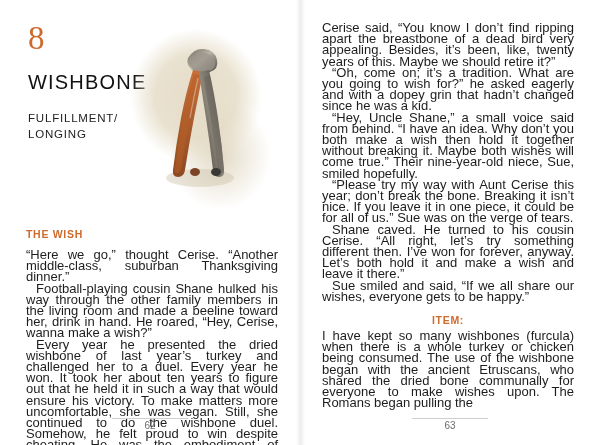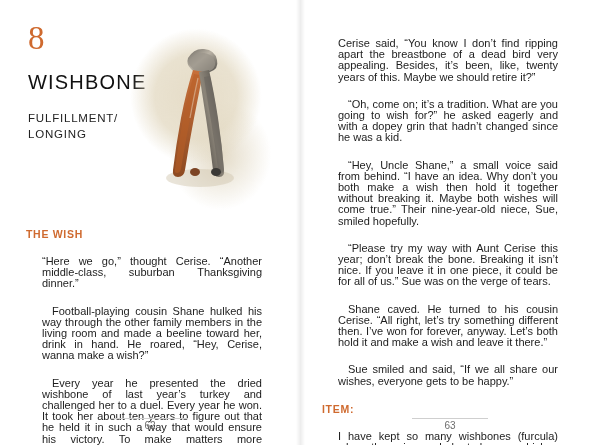--- a/index.html
+++ b/index.html
@@ -96,29 +96,29 @@
   
   .section-heading {
     color: #cf6a2f;
     font-size: 10.5px;
     font-weight: bold;
     letter-spacing: 0.7px;
     margin: 10px 0 9px 0;
     text-align: left;
   }
   .section-heading.left-align {
-    text-align: left;
+    text-align: center;
     margin: 12px 0 4px 0;
   }
 
   
   p.body {
-    font-size: 11px;
+    font-size: 13px;
     line-height: 11.2px;
-    margin: 16px;
+    margin: 0;
     text-align: justify;
     text-justify: inter-word;
     color: #1d1d1d;
     hyphens: auto;
   }
   p.body.indent { text-indent: 10px; }
 
   .folio {
     position: absolute;
     bottom: 14px;

